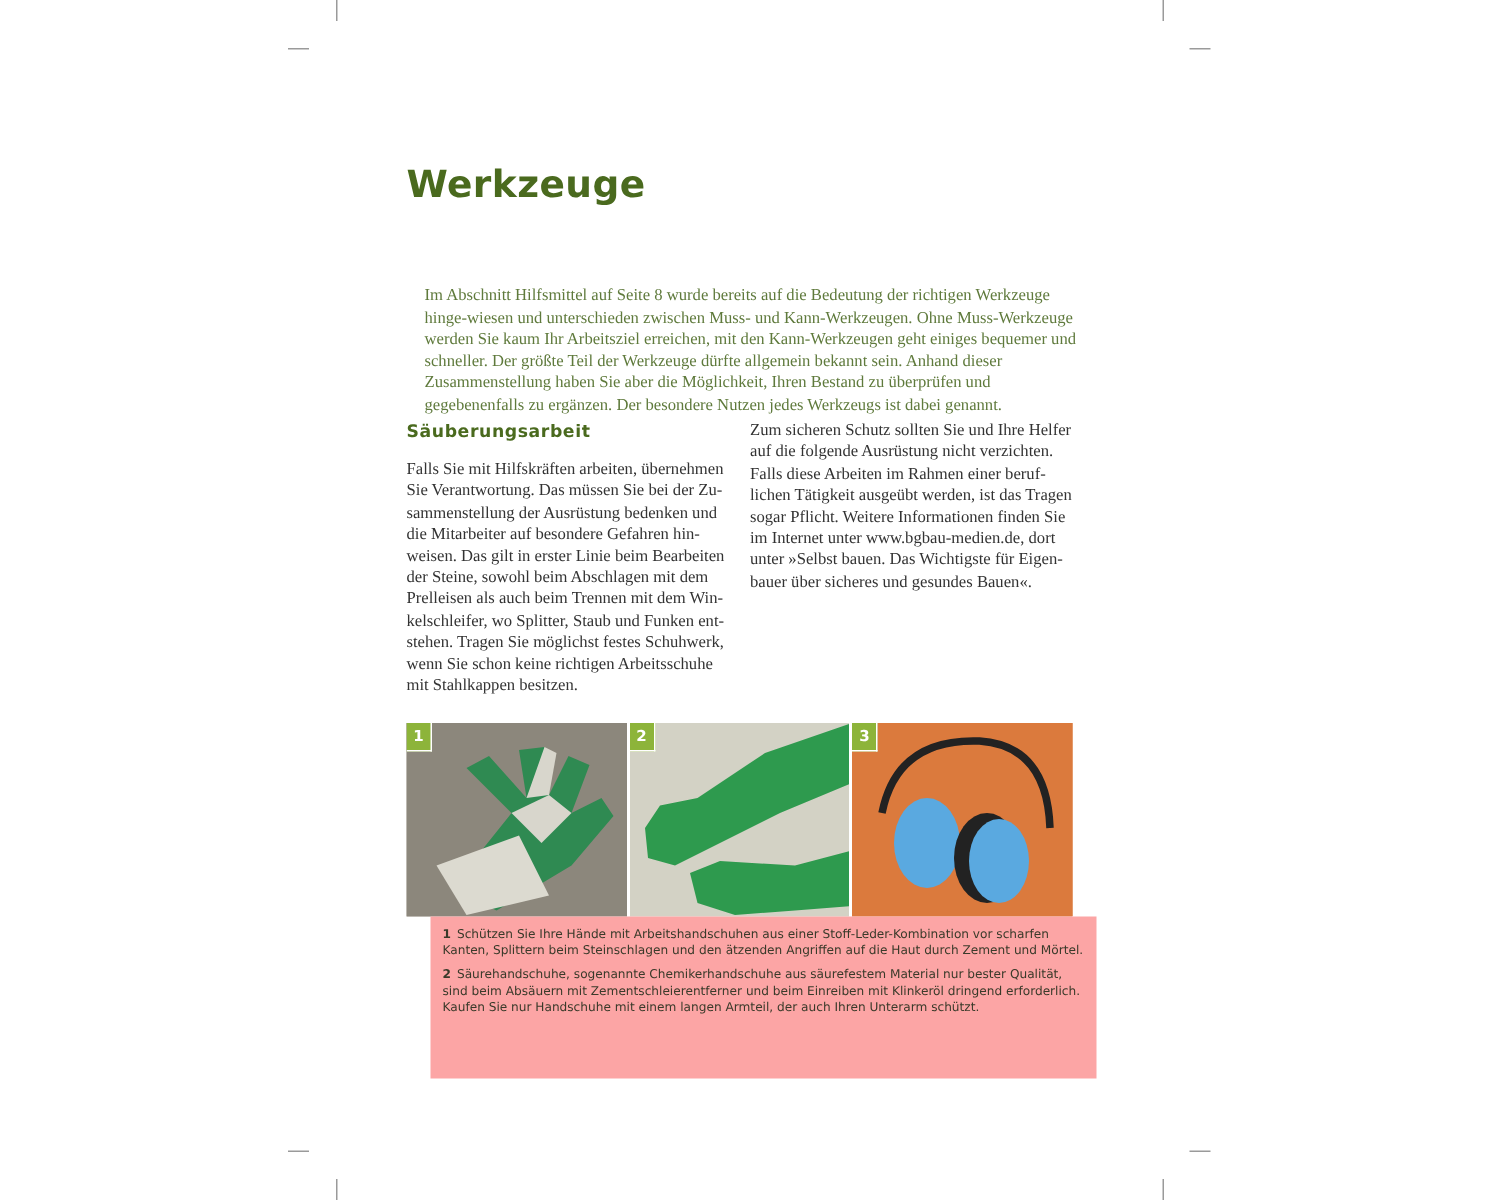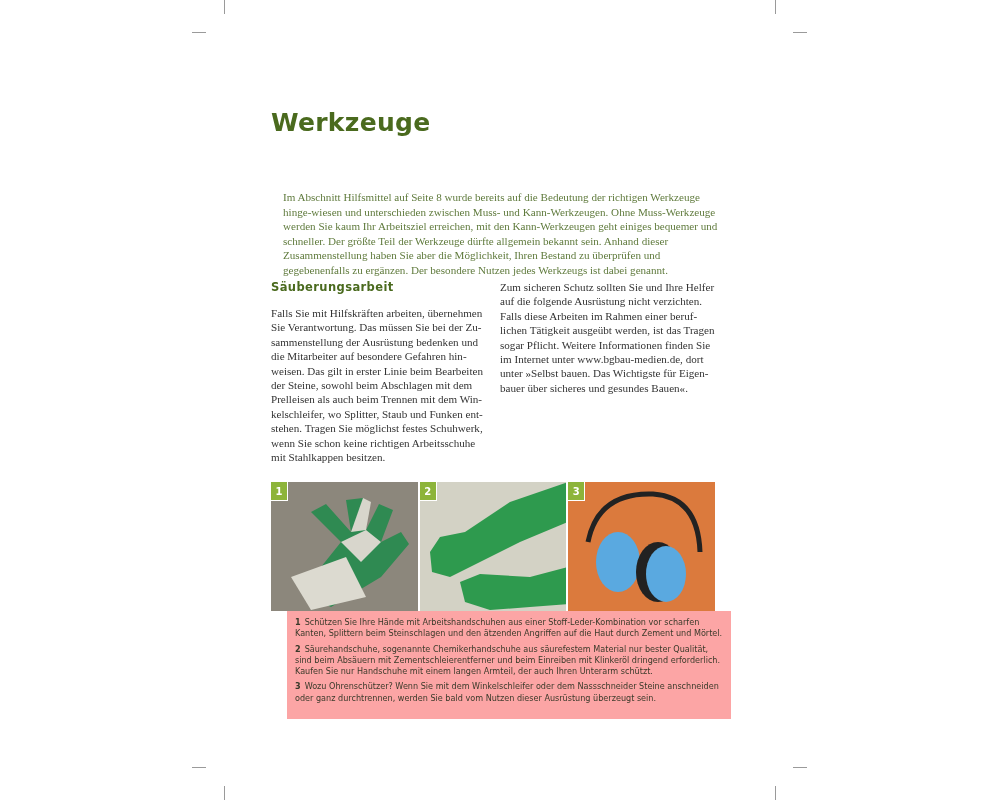--- a/index.html
+++ b/index.html
@@ -76,14 +76,13 @@
       <ellipse cx="90" cy="90" rx="22" ry="30" fill="#222"></ellipse>
       <ellipse cx="98" cy="92" rx="20" ry="28" fill="#5aa9e0"></ellipse>
     </svg>
     <div class="badge">3</div>
   </div>
 </div>
 
 <div class="caption">
   <p><span class="num">1</span><span>Schützen Sie Ihre Hände mit Arbeitshandschuhen aus einer Stoff-Leder-Kombination vor scharfen Kanten, Splittern beim Steinschlagen und den ätzenden Angriffen auf die Haut durch Zement und Mörtel.</span></p>
   <p><span class="num">2</span><span>Säurehandschuhe, sogenannte Chemikerhandschuhe aus säurefestem Material nur bester Qualität, sind beim Absäuern mit Zementschleierentferner und beim Einreiben mit Klinkeröl dringend erforderlich. Kaufen Sie nur Handschuhe mit einem langen Armteil, der auch Ihren Unterarm schützt.</span></p>
-  <p><span class="num">3</span><span>Wozu Ohrenschützer? Wenn Sie mit dem Winkelschleifer oder dem Nassschneider Steine anschneiden oder ganz durchtrennen, werden Sie bald vom Nutzen dieser Ausrüstung überzeugt sein.</span></p>
 </div>
 
 </body></html>

